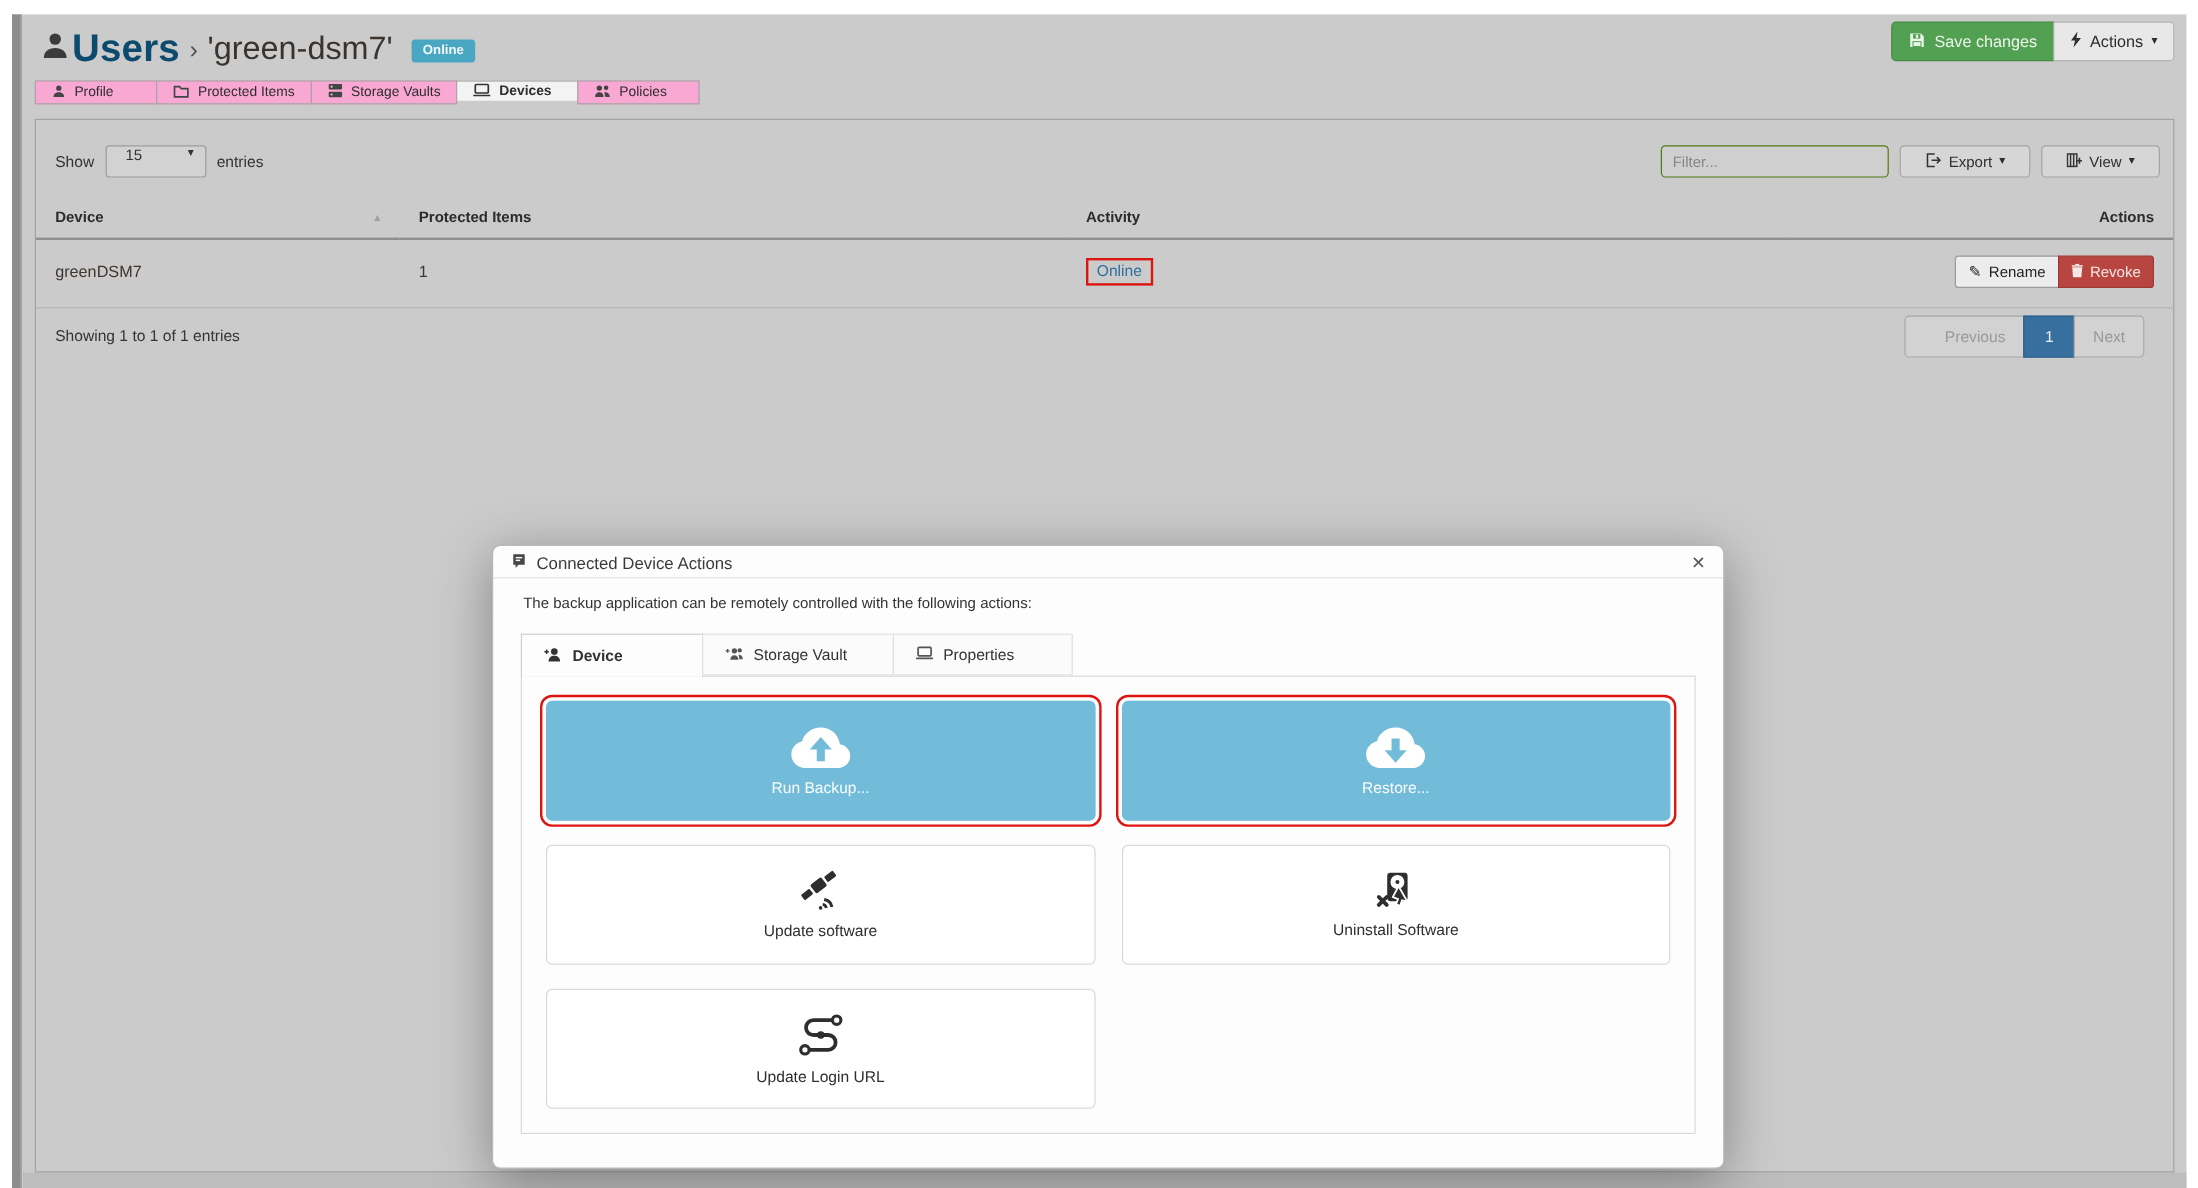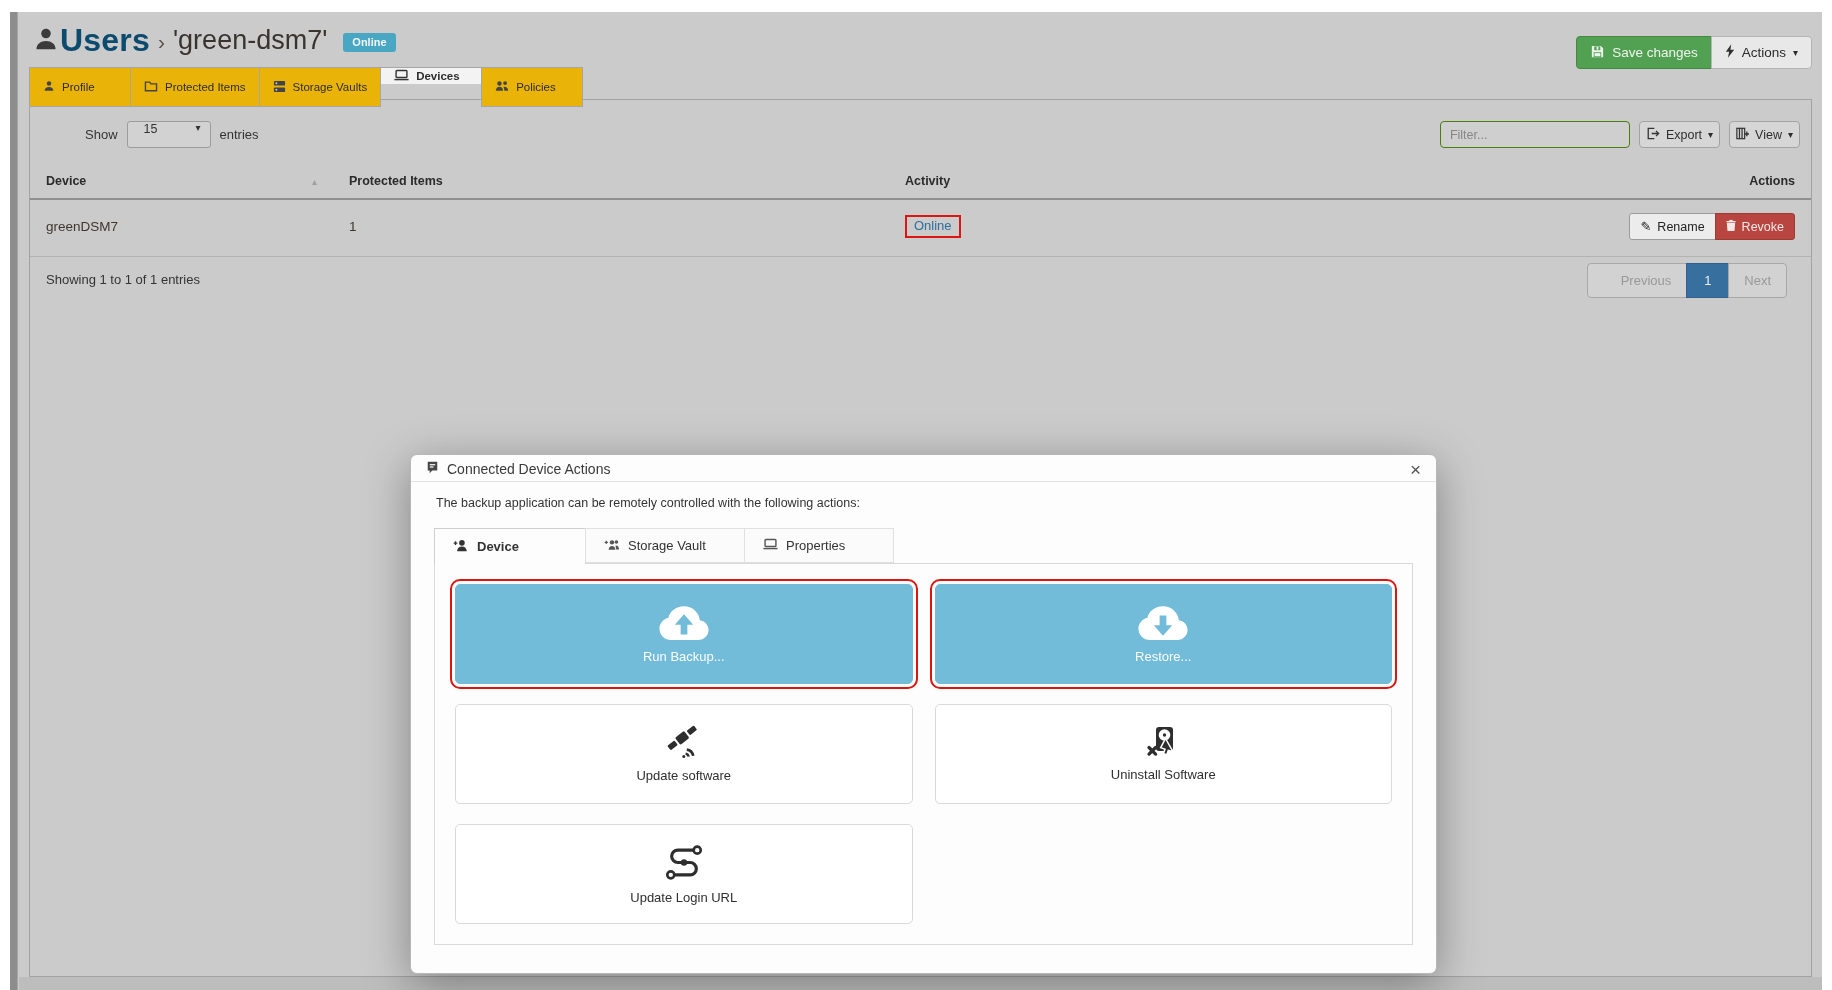--- a/index.html
+++ b/index.html
@@ -9,42 +9,42 @@
   .left-strip { position: absolute; left: 0; top: 0; bottom: 0; width: 8px; background: #8d8d8d; border-right: 1px solid #a5a5a5; }
   .content { position: absolute; left: 9px; top: 0; right: 0; bottom: 0; }
   .footer-strip { position: absolute; left: 0; right: 0; bottom: 0; height: 13px; background: #bdbdbd; }
 
   
   .ph-left { position: absolute; left: 14px; top: 10px; display: flex; align-items: center; }
   .page-title { font-size: 32px; font-weight: 700; color: #0c4a6e; margin-left: 1px; letter-spacing: .2px; }
   .crumb-sep { font-size: 21px; color: #55504b; margin: 2px 8px 0; }
   .page-subtitle { font-size: 27px; font-weight: 400; color: #3a342e; }
   .status-badge { margin-left: 16px; margin-top: 3px; background: #4aa7c4; color: #f2f8fb; font-size: 11px; font-weight: 700; padding: 3px 9px 4px; border-radius: 3px; }
-  .ph-right { position: absolute; right: 10px; top: 24px; display: flex; }
+  .ph-right { position: absolute; right: 10px; top: 6px; display: flex; }
   .btn { display: inline-flex; align-items: center; gap: 7px; height: 33px; font-size: 13.5px; cursor: pointer; }
   .btn-save { background: #52a152; border: 1px solid #438843; color: #eef5ee; padding: 0 13px; border-radius: 4px 0 0 4px; }
   .btn-actions { background: #e8e8e8; border: 1px solid #b5b5b5; color: #2c2c2c; padding: 0 13px; border-radius: 0 4px 4px 0; margin-left: -1px; }
   .caret { font-size: 10px; line-height: 1; margin-top: 1px; }
 
   
   .tabs { position: absolute; left: 10px; top: 55px; display: flex; z-index: 3; }
-  .tab { height: 40px; display: flex; align-items: center; gap: 7px; padding: 0 13px; min-width: 102px; font-size: 11.5px; color: #2e2e2e; background: #eab308; border: 1px solid #a6a6a6; margin-left: -1px; cursor: pointer; }
+  .tab { height: 20px; display: flex; align-items: center; gap: 7px; padding: 0 13px; min-width: 102px; font-size: 11.5px; color: #2e2e2e; background: #f9a8d4; border: 1px solid #a6a6a6; margin-left: -1px; cursor: pointer; }
   .tab:first-child { margin-left: 0; }
   .tab.active { background: #f3f3f3; height: 17px; border-bottom: none; font-weight: 700; }
 
   
   .panel { position: absolute; left: 10px; right: 10px; top: 87px; bottom: 13px; border: 1px solid #a2a2a2; z-index: 1; }
   .panel-toolbar { display: flex; justify-content: space-between; align-items: center; padding: 21px 11px 14px 16px; }
-  .pt-left { display: flex; align-items: center; gap: 9px; font-size: 13px; color: #333; margin-left: 39px; }
+  .pt-left { display: flex; align-items: center; gap: 9px; font-size: 13px; color: #333; }
   .select-box { width: 84px; height: 27px; border: 1px solid #9c9c9c; background: #d2d2d2; border-radius: 3px; display: flex; padding: 0 9px 0 16px; font-size: 12.5px; color: #333; cursor: pointer; }
   .select-box .caret { margin-left: auto; }
   .pt-right { display: flex; align-items: center; gap: 9px; }
   .filter-input { width: 190px; height: 27px; border: 1px solid #4d7c0f; background: #cfcfcf; border-radius: 4px; padding: 0 9px; font-size: 12.5px; color: #333; font-family: inherit; }
   .filter-input::placeholder { color: #878787; }
-  .tool-btn { background: #d6d6d6; border: 1px solid #a3a3a3; border-radius: 4px; height: 27px; display: inline-flex; align-items: center; gap: 6px; padding: 0 6px; font-size: 12.5px; color: #2e2e2e; cursor: pointer; }
+  .tool-btn { background: #d6d6d6; border: 1px solid #a3a3a3; border-radius: 4px; height: 27px; display: inline-flex; align-items: center; gap: 6px; padding: 0 20px; font-size: 12.5px; color: #2e2e2e; cursor: pointer; }
 
   
   .dtable { width: 100%; border-collapse: collapse; }
   .dtable th { text-align: left; font-size: 12.5px; font-weight: 700; color: #2b2b2b; padding: 12px 16px 10px; border-bottom: 2px solid #8f8f8f; }
   .th-device { display: flex; justify-content: space-between; align-items: center; }
   .sort-caret { color: #9f9f9f; font-size: 10px; }
   .th-actions { text-align: right !important; }
   .dtable td { font-size: 13.5px; color: #3e362e; padding: 13px 16px 16px; border-bottom: 1px solid #b3b3b3; vertical-align: middle; }
   .annotation-box { display: inline-block; border: 2px solid #dd1510; padding: 1px 7px 3px; }
   .online-link { color: #2e6f9d; font-size: 13px; text-decoration: none; cursor: pointer; }

